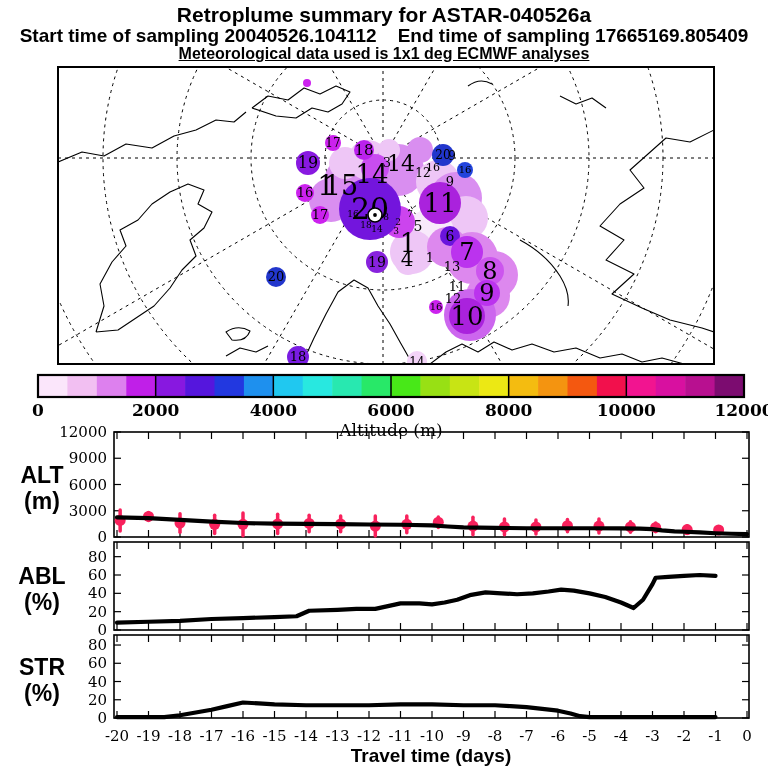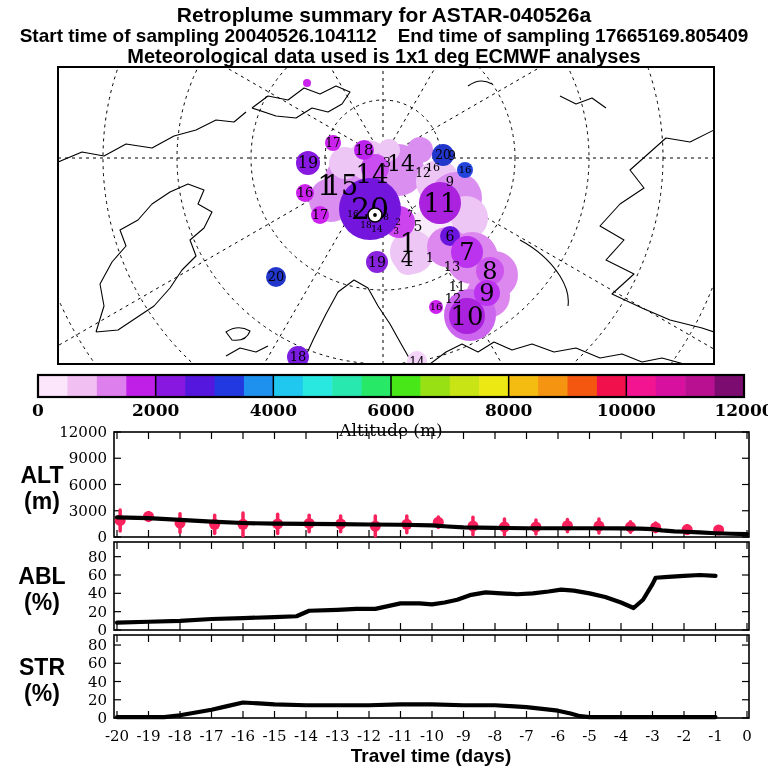--- a/index.html
+++ b/index.html
@@ -2,21 +2,21 @@
 <html><head>
 <meta charset="utf-8">
 <style>
   html,body{margin:0;padding:0;background:#fff;}
   .stage{position:relative;width:768px;height:768px;background:#fff;overflow:hidden;
          font-family:"Liberation Sans",sans-serif;color:#000;}
   .hdr{position:absolute;left:0;top:0;width:768px;text-align:center;}
   .t1{position:absolute;left:0;top:3px;width:768px;font-size:21px;font-weight:bold;}
   .t2{position:absolute;left:0;top:25px;width:768px;font-size:19px;font-weight:bold;
       display:flex;justify-content:center;gap:21px;white-space:nowrap;}
-  .t3{position:absolute;left:0;top:45px;width:768px;font-size:20px;font-weight:bold;}
+  .t3{position:absolute;left:0;top:45px;width:768px;font-size:16px;font-weight:bold;text-decoration:underline;}
   svg{position:absolute;left:0;top:0;}
   .sf{font-family:"DejaVu Serif","Liberation Serif",serif;}
   .sfb{font-family:"DejaVu Serif","Liberation Serif",serif;font-weight:bold;}
   .sans{font-family:"Liberation Sans",sans-serif;font-weight:bold;}
 </style>
 </head>
 <body>
 
 <div class="stage">
   <div class="hdr">

